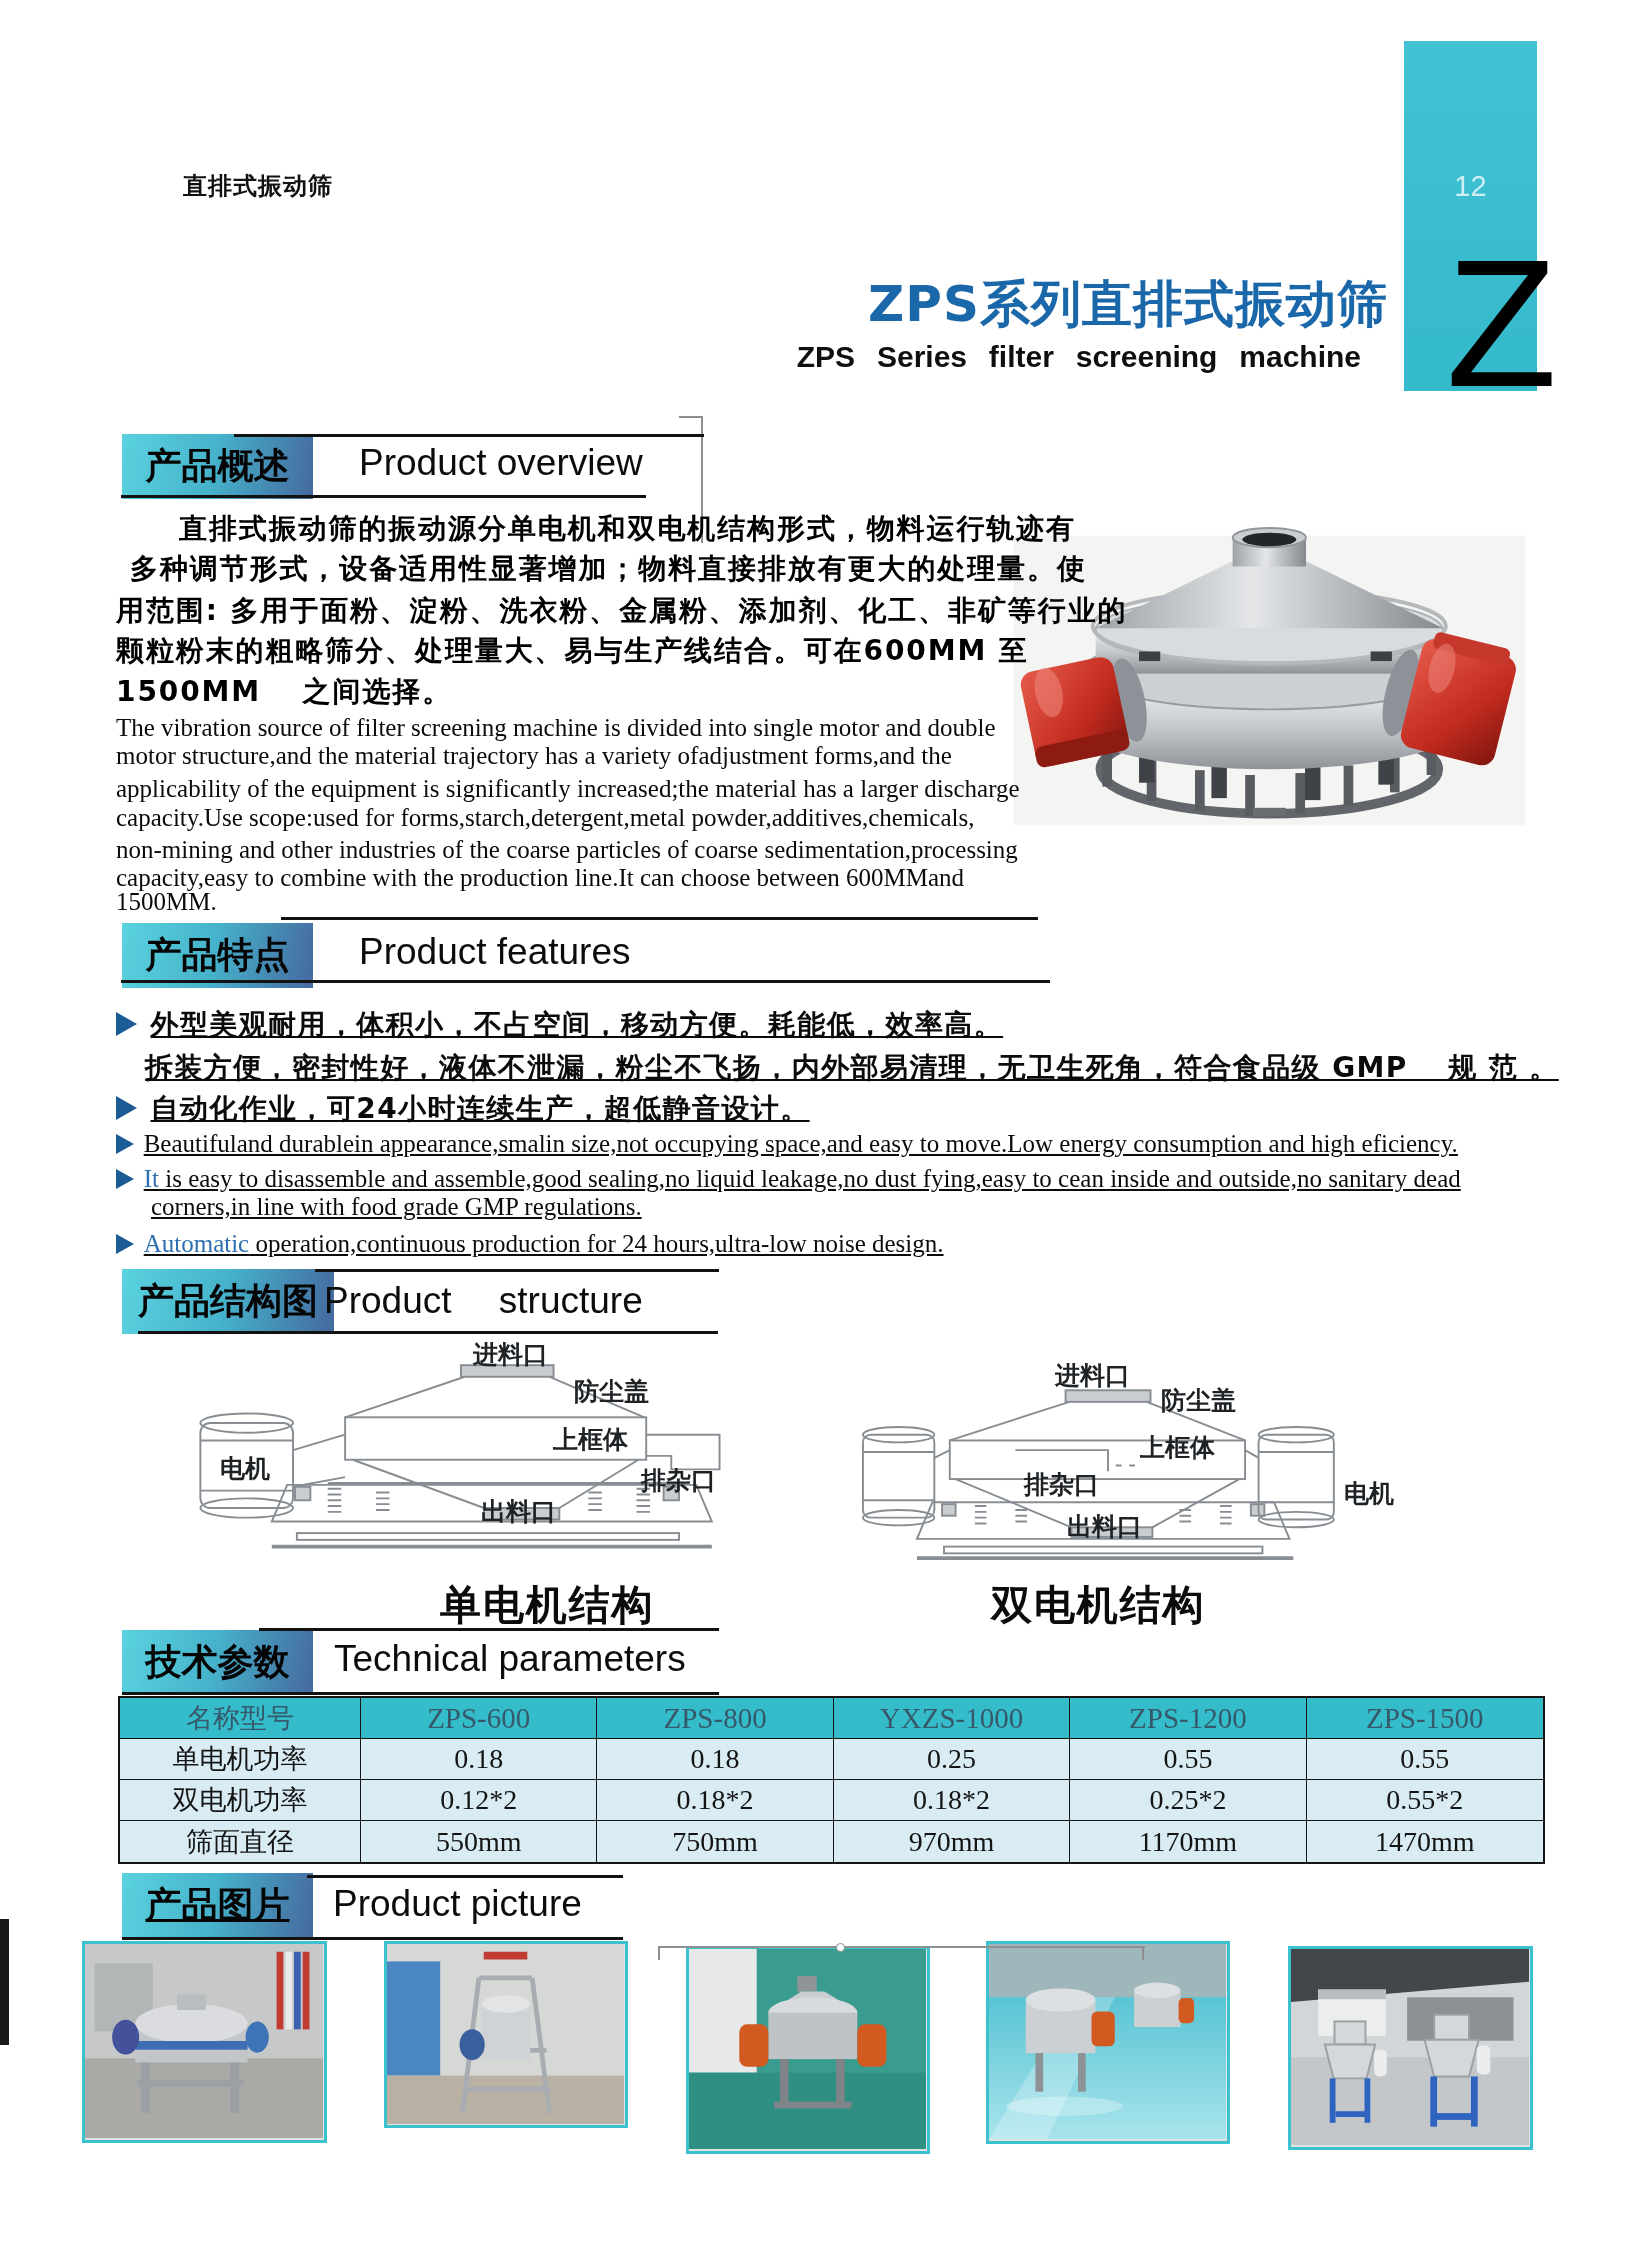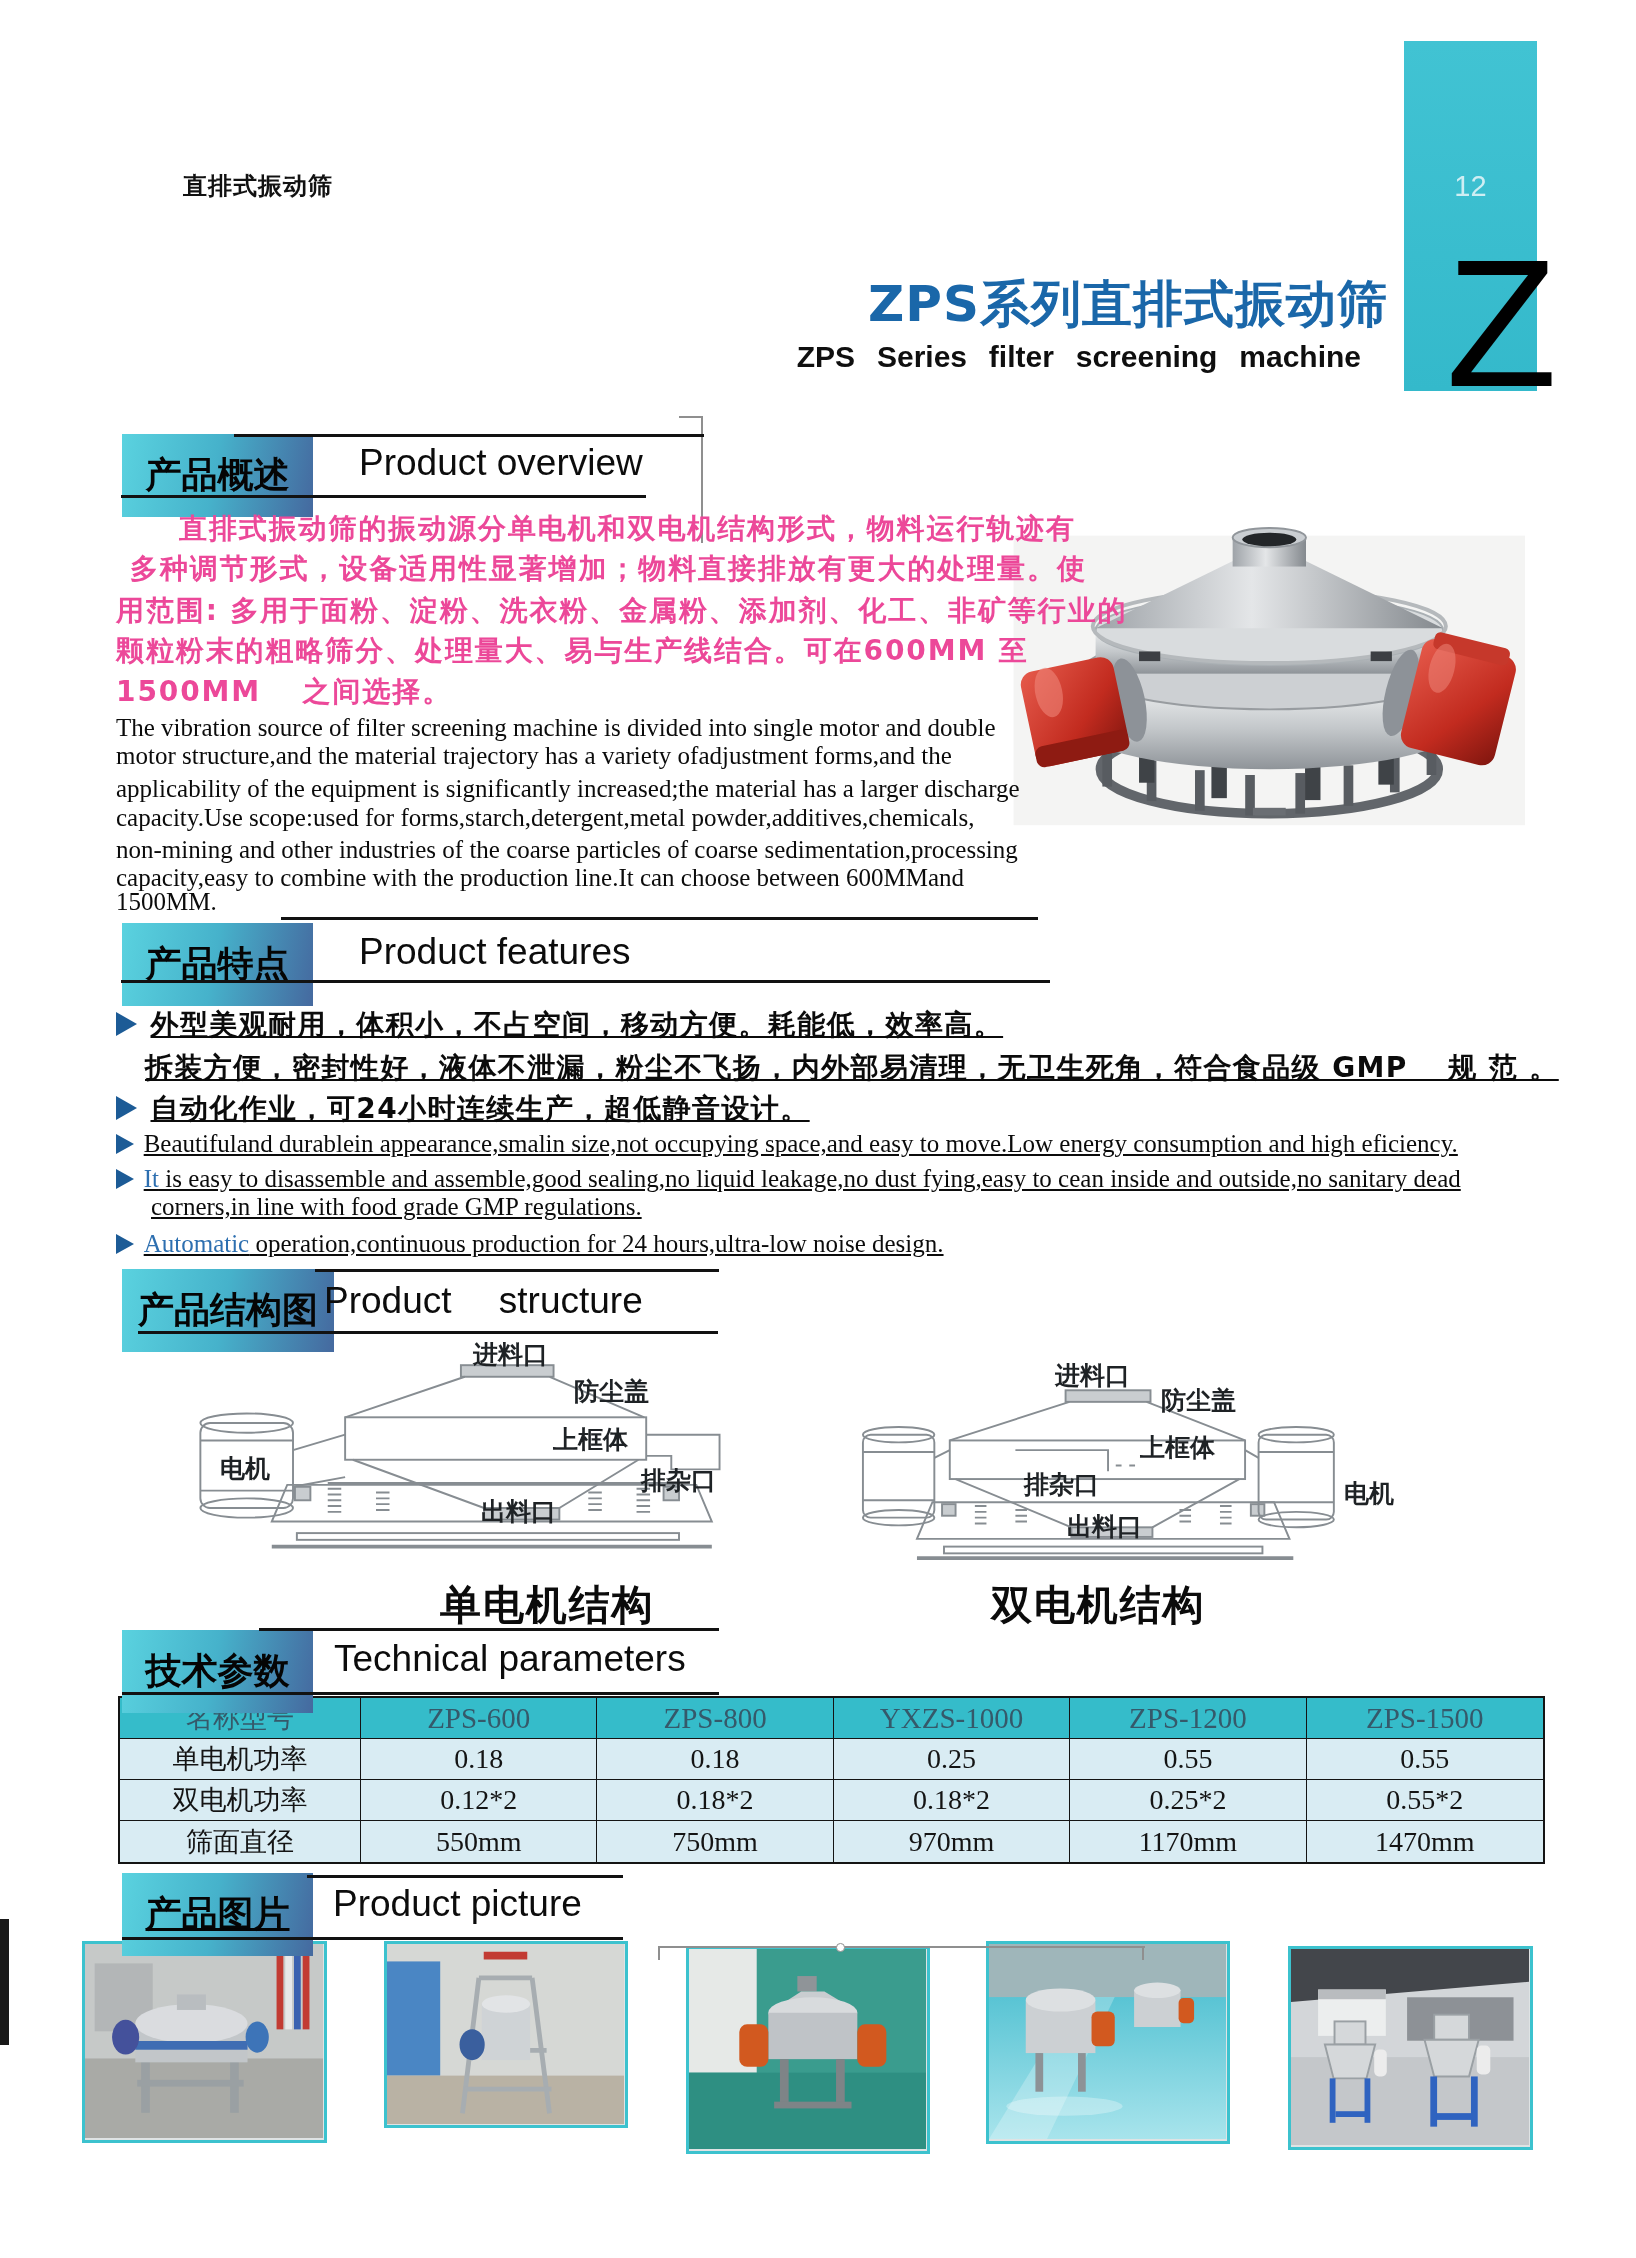--- a/index.html
+++ b/index.html
@@ -15,31 +15,31 @@
               background:linear-gradient(180deg,#41c3d3 0%,#34b9cb 100%); }
   .page-num { position:absolute; left:0; top:129px; width:100%; text-align:center;
               color:#cfeef3; font-size:29px; }
   .big-z { left:1446px; top:232px; font-size:182px; line-height:1; color:#000; z-index:3; }
 
   .title-zh { right:249px; top:271px; font-size:50px; font-weight:bold; color:#1a67a9;
               letter-spacing:1px; white-space:nowrap; z-index:2; }
   .title-en { right:276px; top:340px; font-size:30px; font-weight:bold; color:#0f0f0f;
               word-spacing:13.5px; white-space:nowrap; }
 
-  .sec-box { position:absolute; width:191px; height:83px; z-index:2;
+  .sec-box { position:absolute; width:191px; height:65px; z-index:2;
              background:linear-gradient(100deg,#5ad2df 0%,#46b2cb 48%,#45699f 100%);
              display:flex; align-items:center; justify-content:center;
              font-size:36px; font-weight:bold; color:#050505; }
   .sec-en { position:absolute; font-size:37px; color:#0c0c0c; white-space:nowrap; z-index:2; }
   .rule { position:absolute; height:2.9px; background:#121212; z-index:3; }
   .gray-mark { position:absolute; background:#8f8f8f; z-index:1; }
   .gray-circle { position:absolute; width:8.7px; height:8.7px; border:1.9px solid #8f8f8f;
                  border-radius:50%; background:#fff; z-index:1; }
 
-  .zh-line { position:absolute; left:116px; font-size:28px; font-weight:bold; color:#ec4899;
+  .zh-line { position:absolute; left:116px; font-size:28px; font-weight:bold; color:#000000;
              letter-spacing:1.9px; white-space:nowrap; z-index:2; }
   .en-line { position:absolute; left:116px; font-size:25px; color:#0b0b0b;
              font-family:"Liberation Serif","DejaVu Serif",serif; white-space:nowrap; z-index:2; }
 
   .feat { position:absolute; left:116px; white-space:nowrap; z-index:2;text-decoration:underline; }
   .feat-wrap { white-space:normal; width:1419px; padding-left:35px; text-indent:-35px; }
   .feat-zh { font-size:28px; font-weight:bold; letter-spacing:1.4px; color:#0b0b0b; }
   .feat-en { font-size:25px; font-family:"Liberation Serif","DejaVu Serif",serif; color:#0b0b0b; }
   .arr { display:inline-block; width:0; height:0; border-left:21px solid #1c5b96;
          border-top:12.6px solid transparent; border-bottom:12.6px solid transparent;

